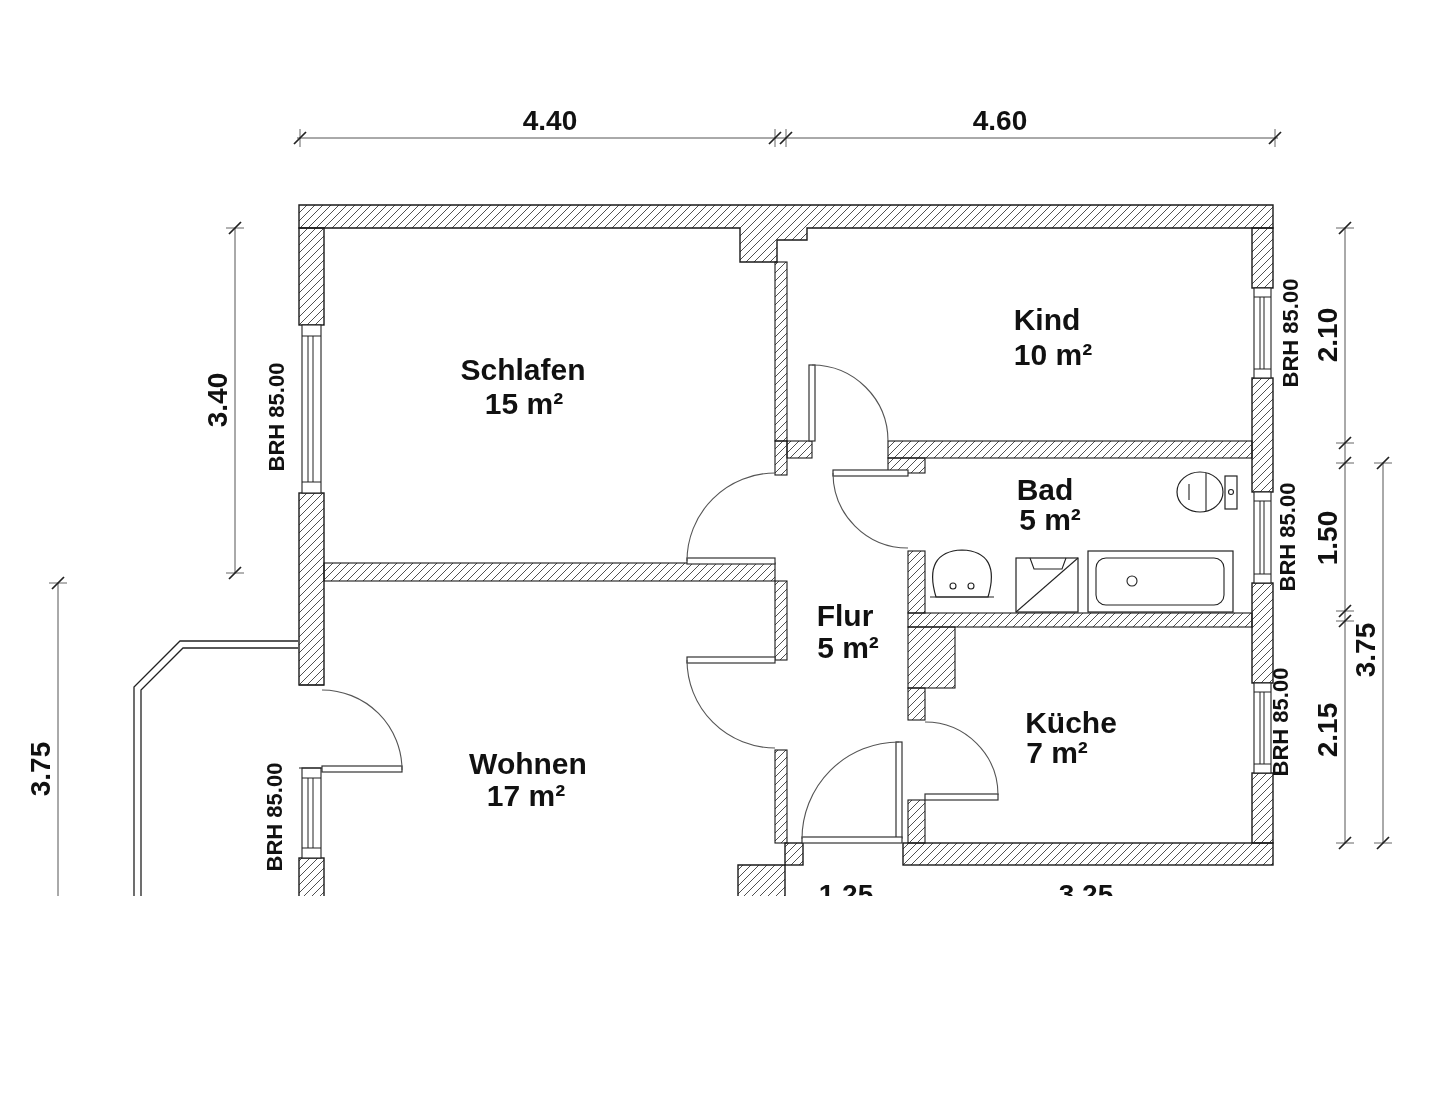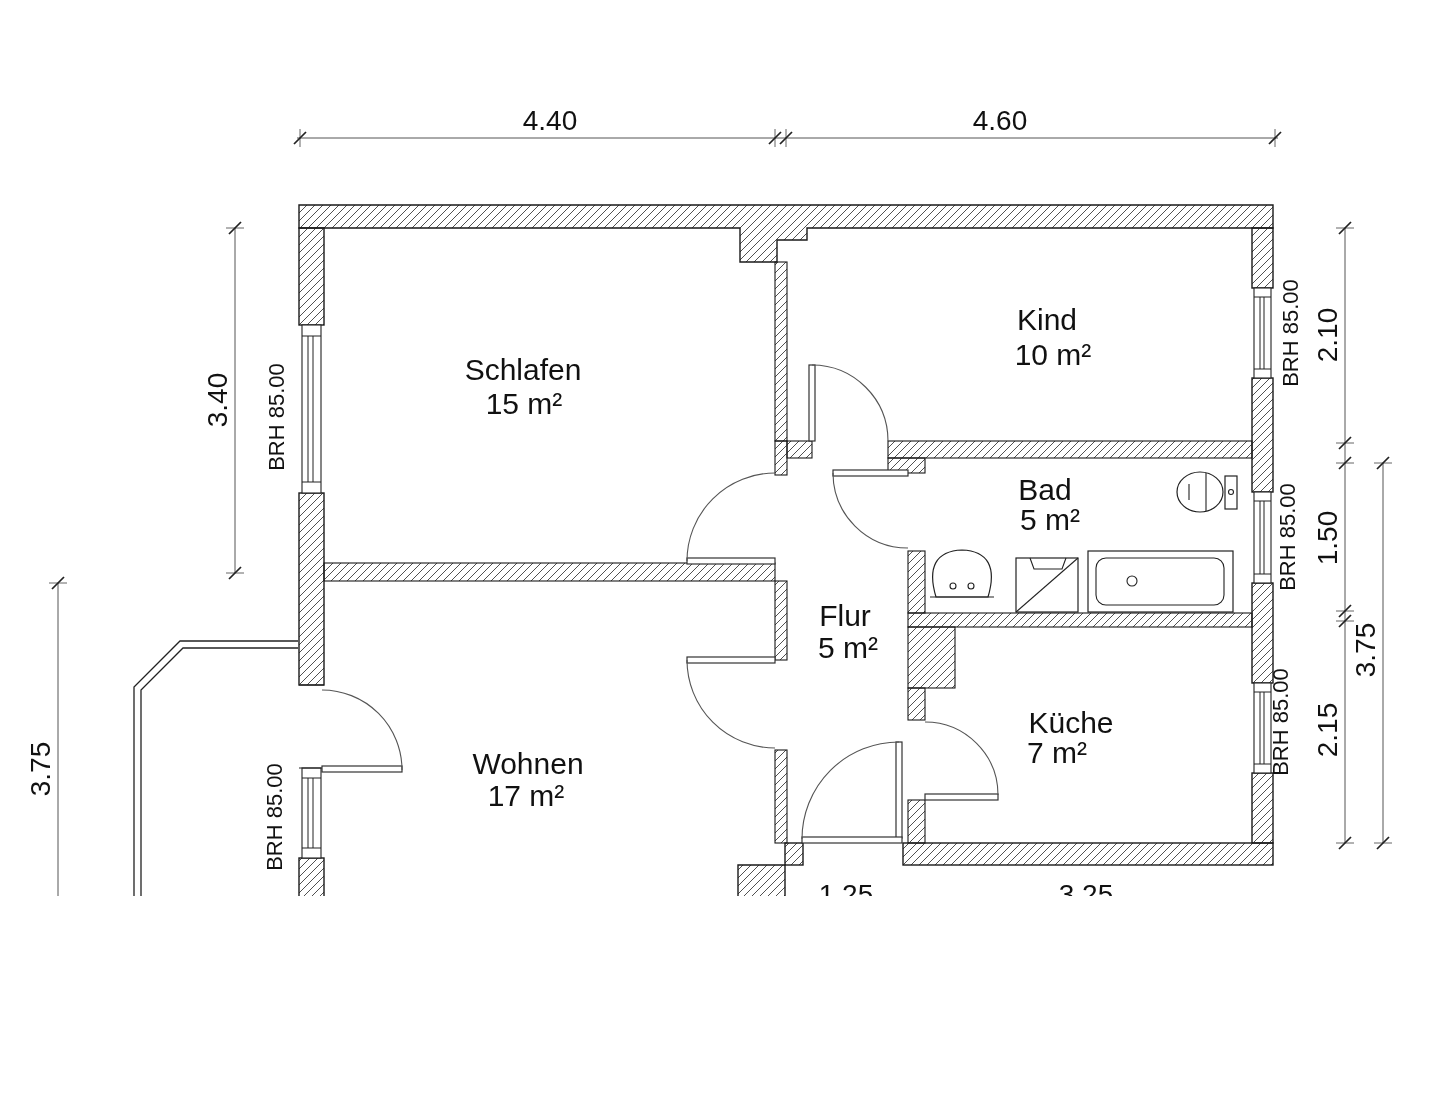--- a/index.html
+++ b/index.html
@@ -1,17 +1,17 @@
 <!DOCTYPE html>
 <html><head>
 <meta charset="utf-8">
 <style>
   html,body{margin:0;padding:0;background:#ffffff;}
   .canvas{position:relative;width:1440px;height:896px;background:#ffffff;overflow:hidden;
-          font-family:"Liberation Sans", sans-serif;}
+          font-family:"Liberation Sans", sans-serif;font-weight:bold;}
   svg text{font-family:"Liberation Sans", sans-serif;fill:#111;}
   .room-name{font-size:30px;}
   .room-area{font-size:30px;}
   .dim{font-size:28px;}
   .brh{font-size:22px;}
   .wallx{fill:url(#hatch);stroke:#1a1a1a;stroke-width:1.4;}
   .walli{fill:url(#hatch);stroke:#1a1a1a;stroke-width:1.1;}
   .winframe{fill:#ffffff;stroke:#222;stroke-width:1.1;}
   .winline{stroke:#222;stroke-width:1;fill:none;}
   .doorleaf{fill:#ffffff;stroke:#333;stroke-width:1.2;}

